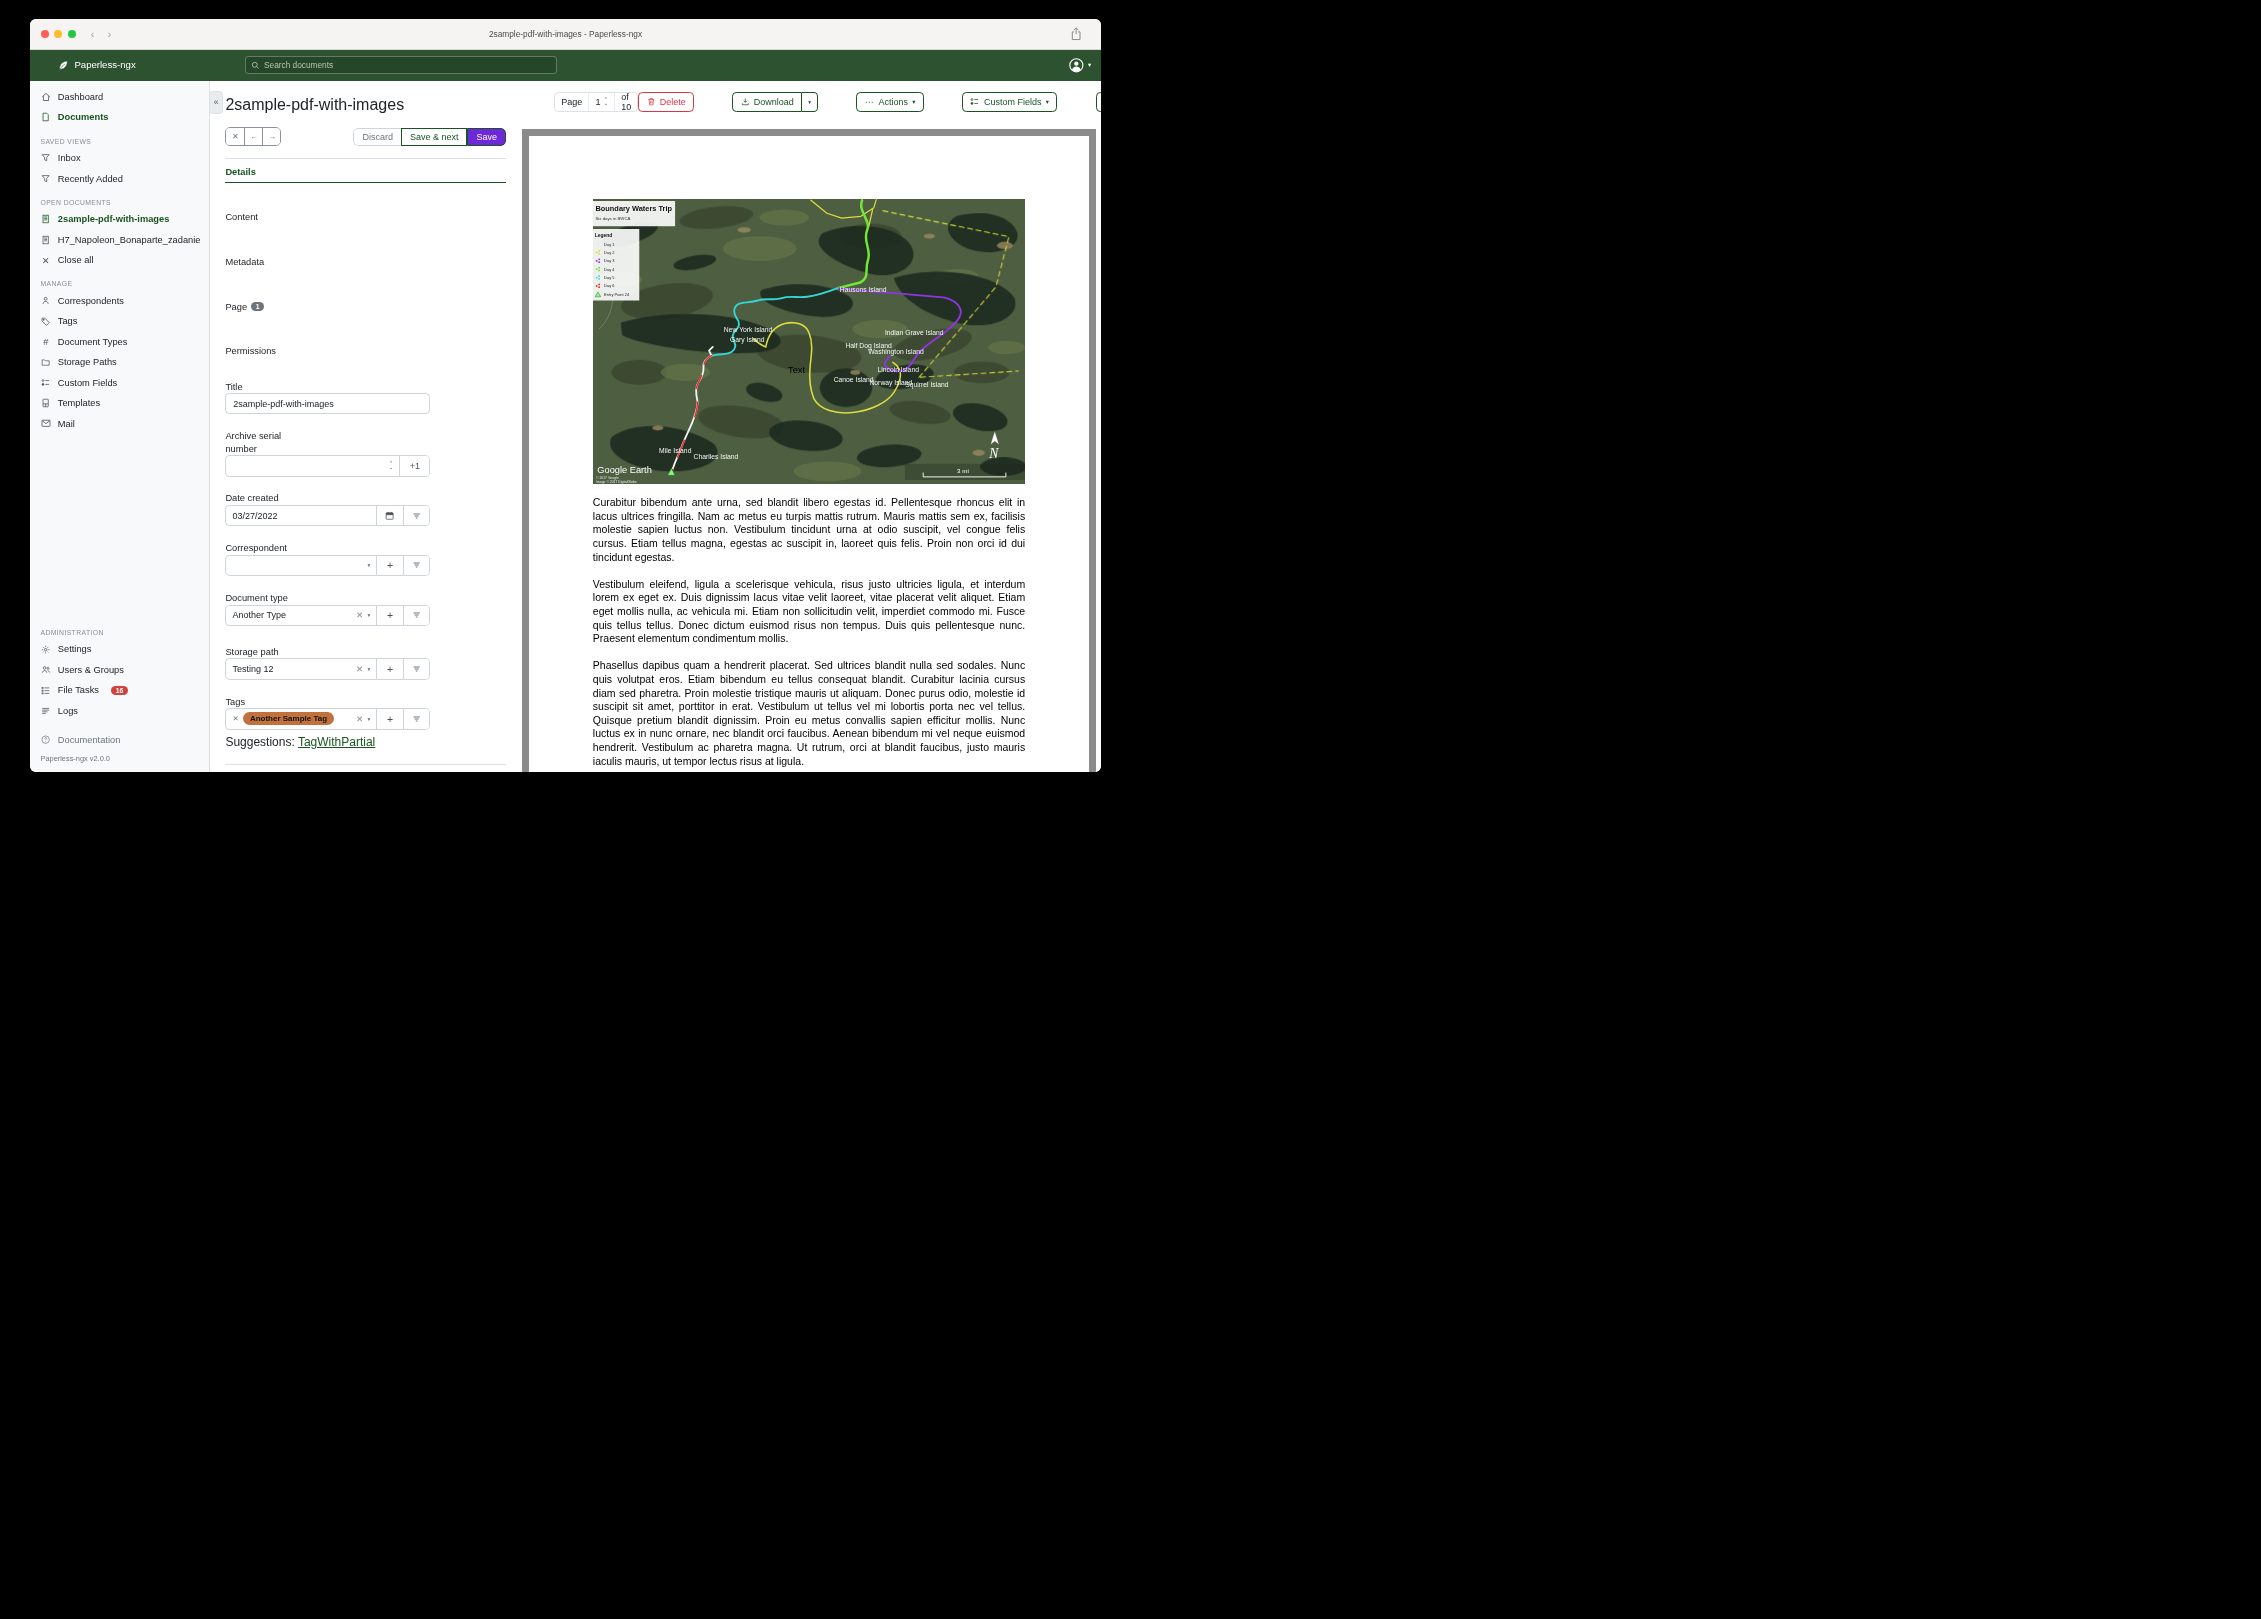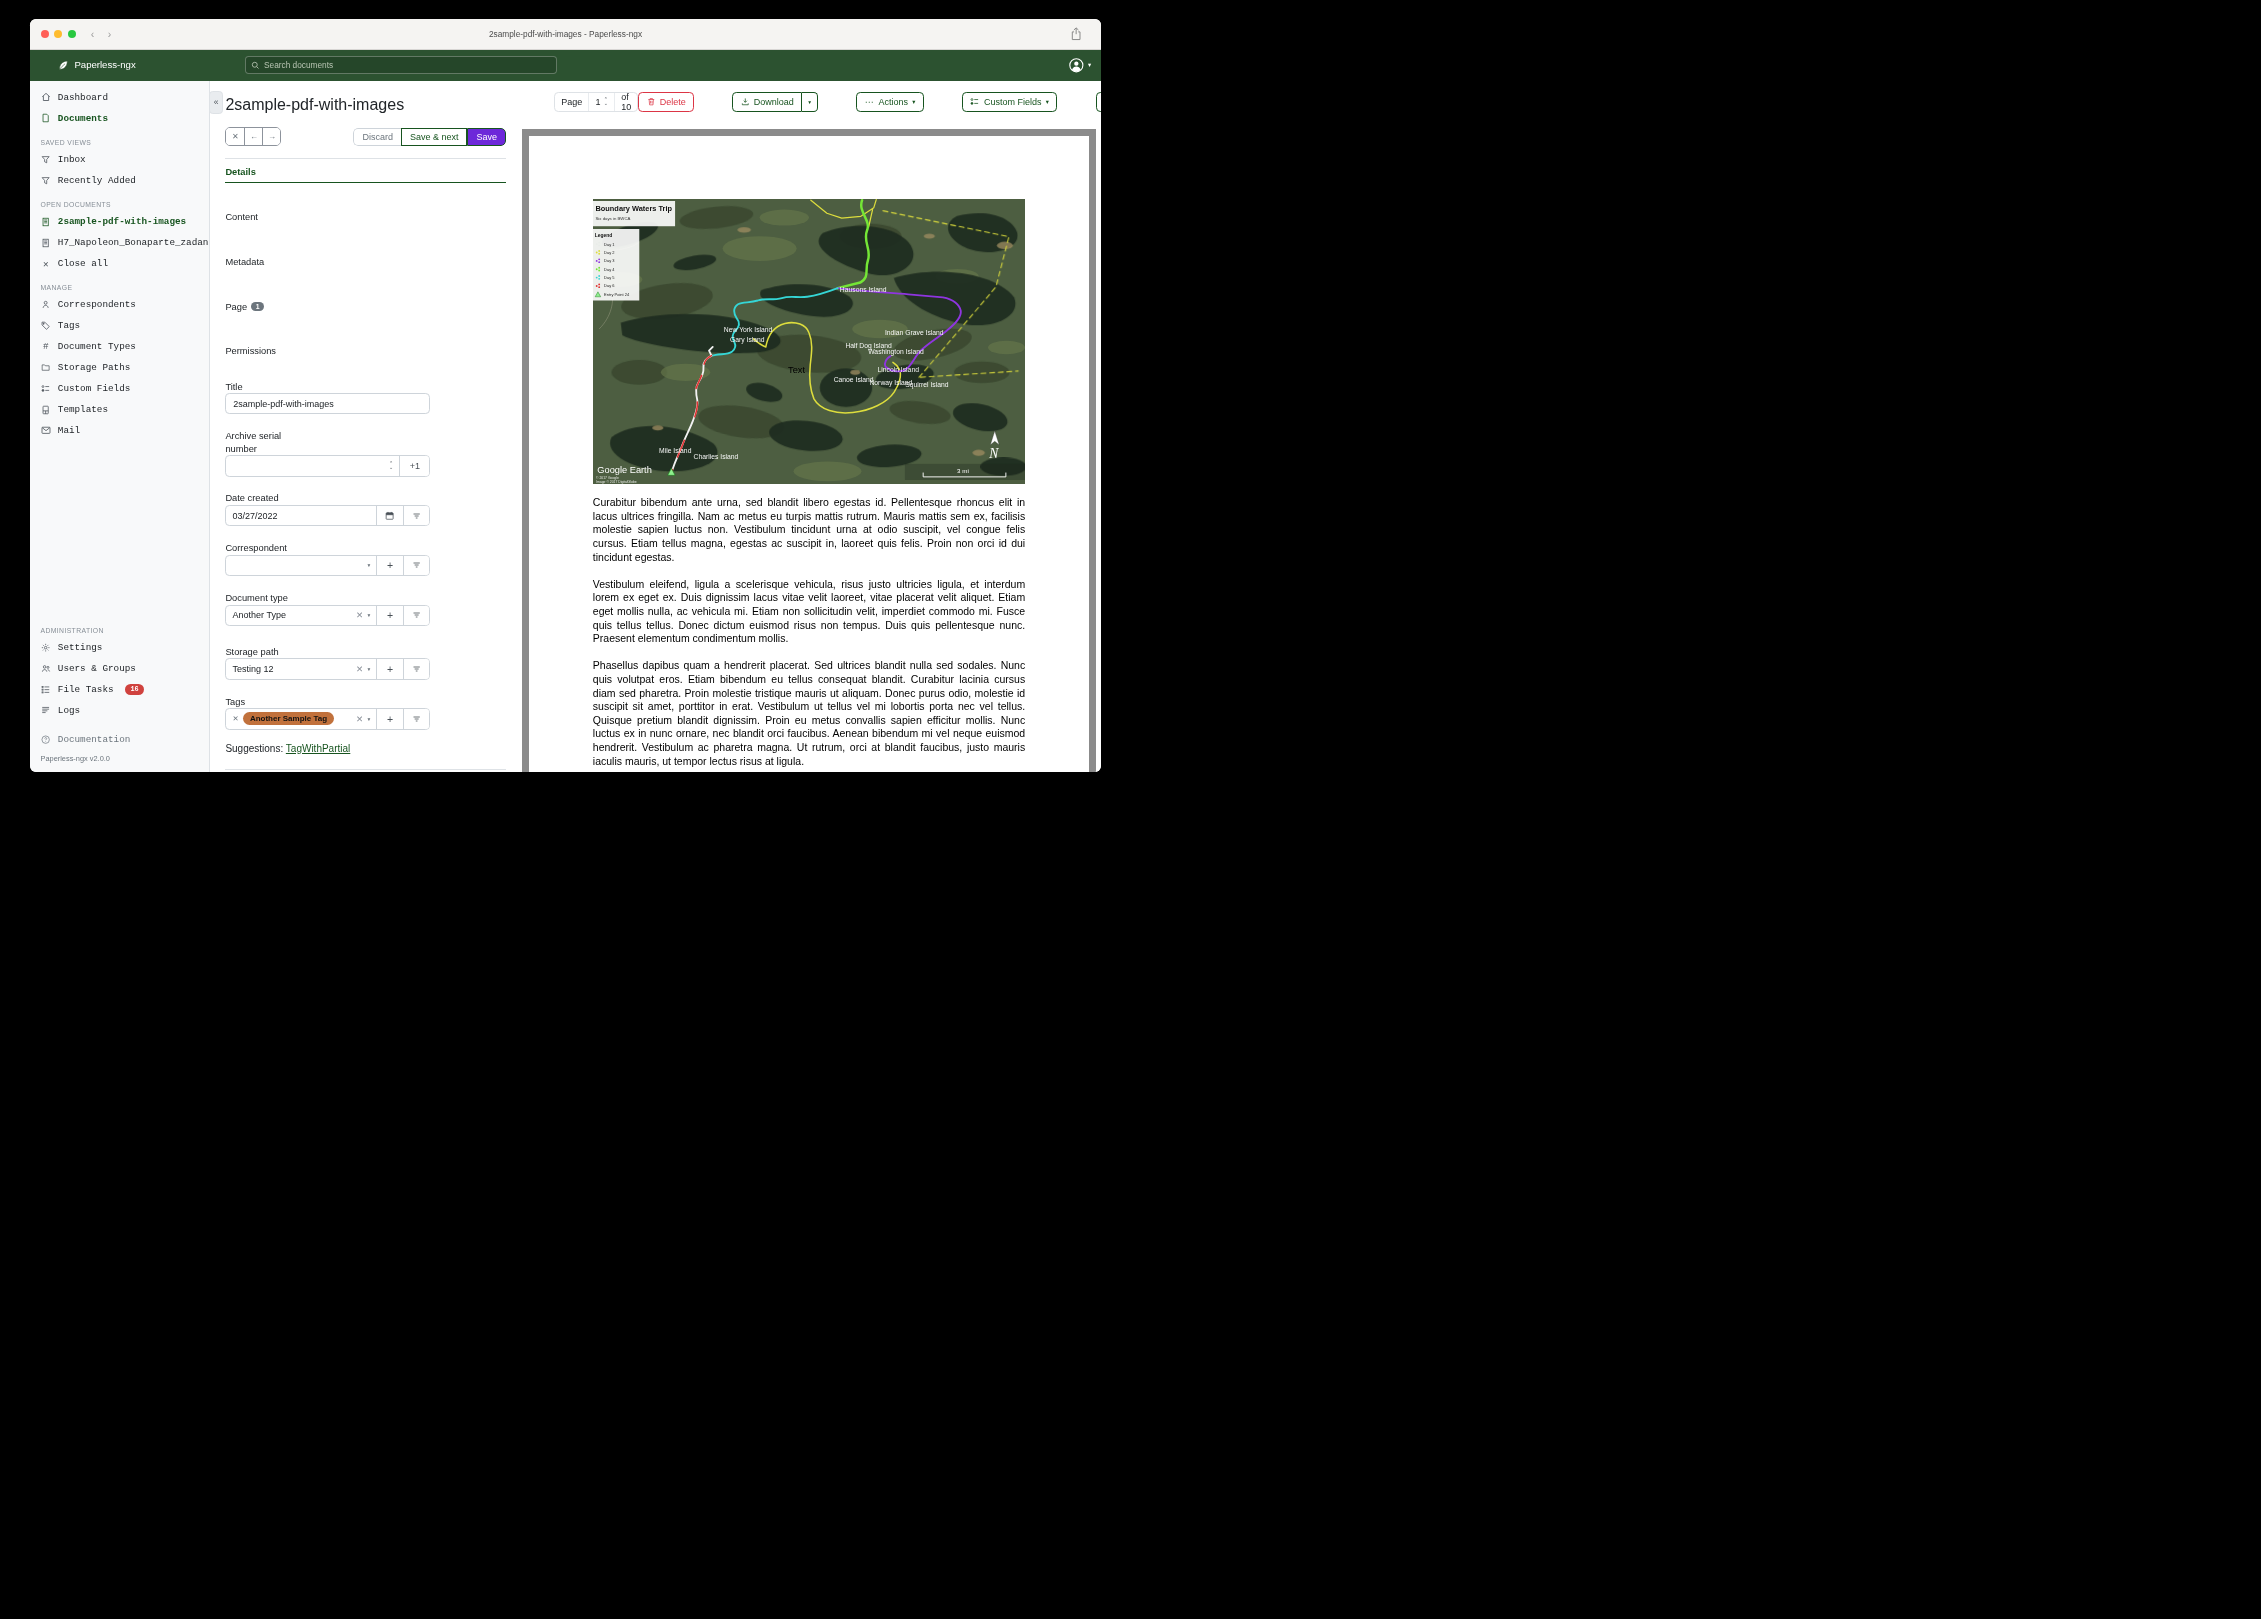--- a/index.html
+++ b/index.html
@@ -26,21 +26,21 @@
                border:0.6px solid rgba(255,255,255,.28); border-radius:3.7px; display:flex; align-items:center; padding:0 5.6px; gap:4.3px; }
   .searchbox input { flex:1; background:transparent; border:none; outline:none; color:#e4eadf; font-size:8.3px; font-family:inherit; }
   .searchbox input::placeholder { color:#b7c4b2; }
   .nav-right { position:absolute; right:10px; display:flex; align-items:center; gap:3.7px; color:#fff; }
   .caret { font-size:6.2px; line-height:1; }
 
   
   .app-body { flex:1; display:flex; min-height:0; }
   .sidebar { width:180px; flex:none; background:#f8f9fa; border-right:0.6px solid #dee2e6;
              display:flex; flex-direction:column; padding-top:6.2px; overflow:hidden; }
-  .side-item { display:flex; align-items:flex-end; gap:6.8px; padding:5px 10.5px; font-size:9.3px; color:#212529; cursor:pointer;font-family:Liberation Mono, monospace; }
+  .side-item { display:flex; align-items:center; gap:6.8px; padding:5px 10.5px; font-size:9.3px; color:#212529; cursor:pointer; }
   .side-item .sicon { width:10.5px; height:10.5px; flex:none; color:#495057; display:flex; align-items:center; justify-content:center; font-size:9.3px; }
   .side-item.active { color:#17541f; font-weight:700; }
   .side-item.active .sicon { color:#17541f; }
   .side-label { font-size:6.8px; letter-spacing:0.4px; color:#868e96; padding:10px 10.5px 3.1px; font-weight:400; }
   .badge-red { background:#d0423e; color:#fff; font-size:6.8px; font-weight:700; border-radius:5.6px; padding:1.2px 5px; margin-left:5px; }
   .side-muted { color:#6c757d; }
   .side-spacer { flex:1; }
   .version { font-size:7.4px; color:#6c757d; padding:3.7px 10.5px 8.6px; }
 
   .content { flex:1; display:flex; min-width:0; position:relative; background:#fff; }
@@ -76,21 +76,21 @@
   .igroup { display:flex; border:0.6px solid #ced4da; border-radius:4.3px; overflow:hidden; height:21.6px; background:#fff; }
   .iseg { display:flex; align-items:center; border-left:0.6px solid #ced4da; }
   .iseg:first-child { border-left:none; }
   .imain { flex:1; padding:0 6.2px; gap:4.3px; min-width:0; font-size:9px; color:#212529; }
   .ibtn { width:26.5px; justify-content:center; color:#495057; font-size:10.5px; background:#fff; cursor:pointer; }
   .spin { margin-left:auto; display:flex; flex-direction:column; color:#495057; font-size:5px; line-height:3.7px; }
   .clearx { color:#8d939c; font-size:8.6px; margin-left:auto; }
   .ddcaret { color:#6c757d; font-size:5.6px; }
   .chip { background:#c1713c; color:#121212; font-weight:700; font-size:8px; border-radius:6.8px; padding:1.9px 6.8px; white-space:nowrap; }
   .chip-x { color:#6c757d; font-size:7.4px; }
-  .suggest { margin-top:13px; font-size:10px; color:#212529; }
+  .suggest { margin-top:5px; font-size:12px; color:#212529; }
   .suggest a { color:#17541f; }
   .bottom-save { display:flex; justify-content:flex-end; margin-top:15px; }
 
   
   .right-pane { flex:1; display:flex; flex-direction:column; min-width:0; padding-right:5px; }
   .preview-toolbar { margin-top:11px; display:flex; align-items:center; padding-left:32px; flex:none; }
   .page-group { display:flex; align-items:center; border:0.6px solid #dee2e6; border-radius:4.3px; height:20.4px; background:#fff; font-size:9px; color:#212529; }
   .pseg { padding:0 6.2px; display:flex; align-items:center; height:100%; border-left:0.6px solid #e9ecef; gap:3.1px; }
   .pseg:first-child { border-left:none; }
   .toolbtns { margin-left:auto; display:flex; gap:6.2px; margin-right:7.4px; }

